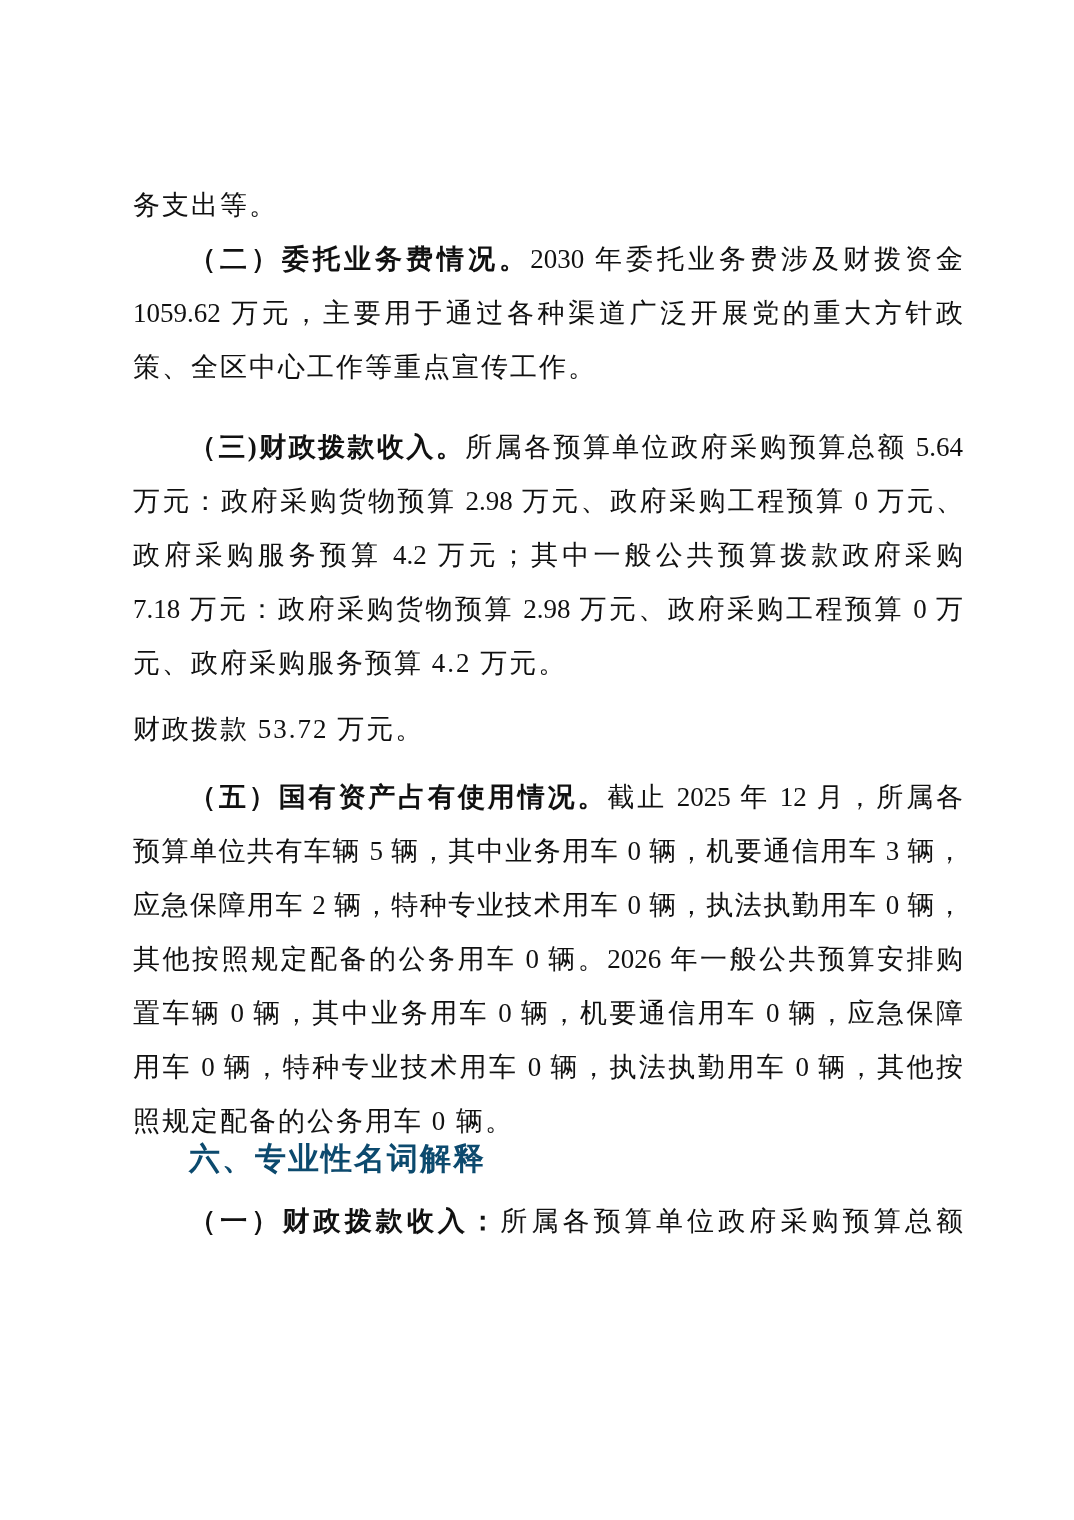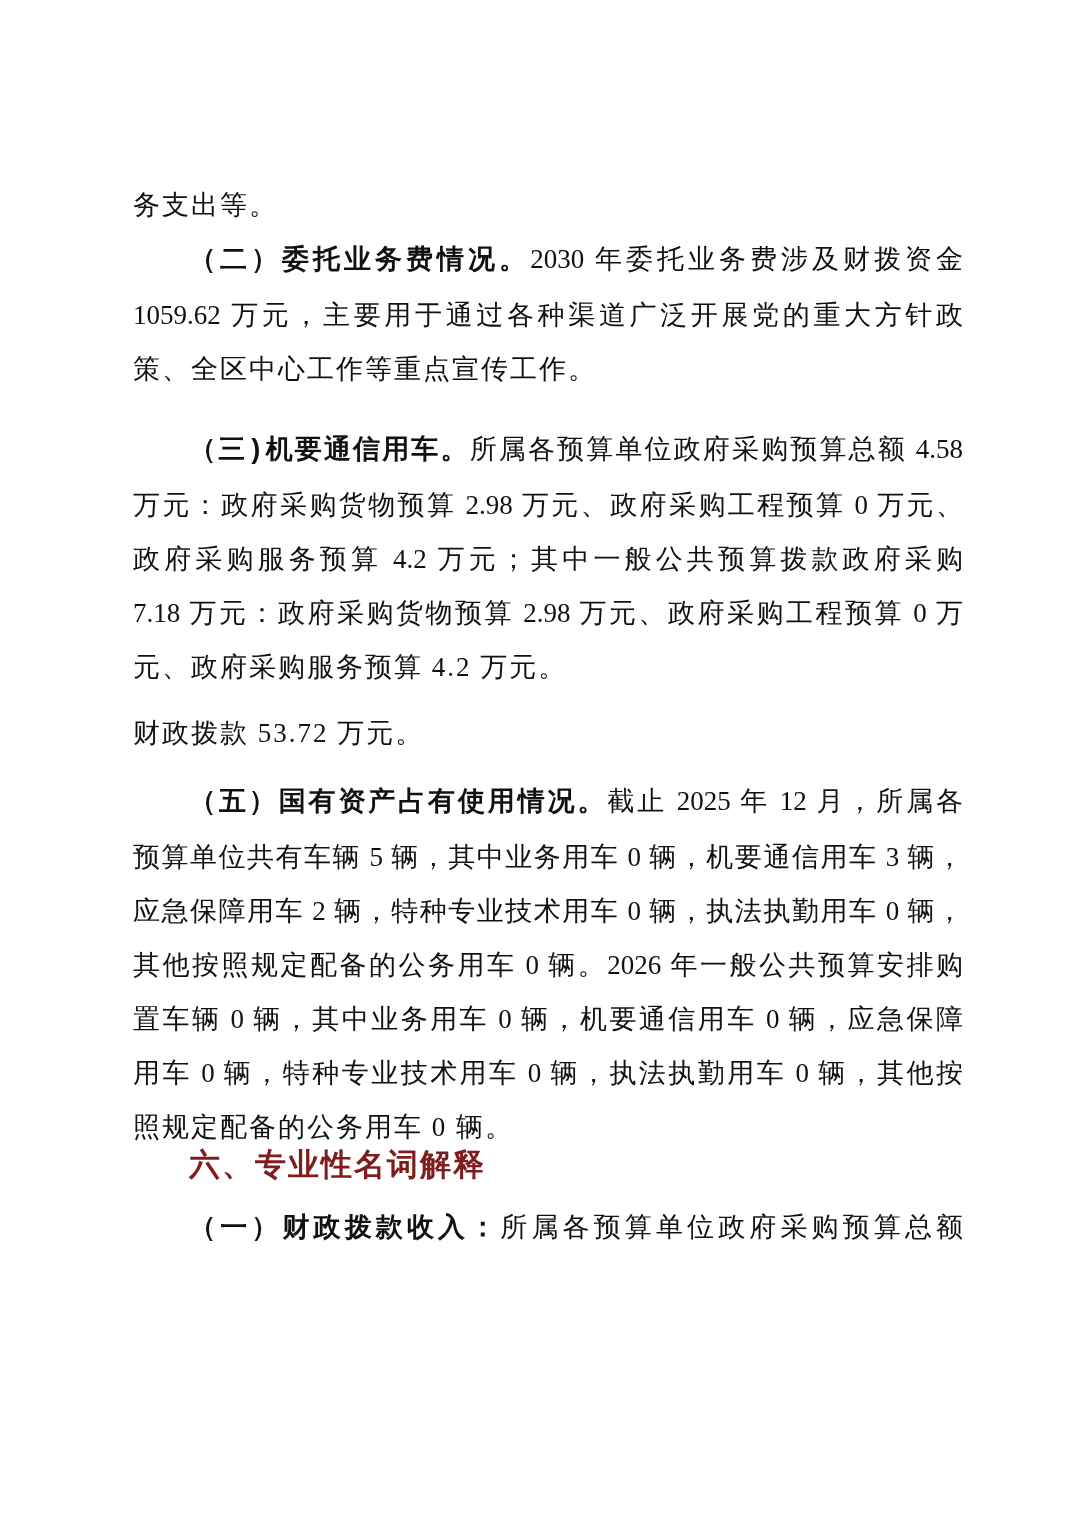--- a/index.html
+++ b/index.html
@@ -27,54 +27,54 @@
     text-align-last: justify;
     text-justify: inter-character;
     letter-spacing: 0;
   }
   .line.endline {
     text-align: left;
     text-align-last: left;
     letter-spacing: 2px;
   }
   .line.indent { padding-left: 56px; }
-  .bh { font-weight: bold; font-family: Liberation Mono, monospace; }
+  .bh { font-weight: bold; }
   .p3 { margin-top: 26px; }
   .p4 { margin-top: 12px; }
   .p5 { margin-top: 14px; }
   .p6 { margin-top: 10px; }
   .sec-heading {
     font-family: "Liberation Sans", "DejaVu Sans", sans-serif;
     font-weight: bold;
     font-size: 31px;
     line-height: 50px;
     margin-top: -14px;
     padding-left: 56px;
     letter-spacing: 2px;
-    color: #7f1d1d;
+    color: #0c4a6e;
     text-align: left;
   }
 </style>
 </head>
 <body>
 
 <div class="page">
 
   <div class="para">
     <div class="line endline">务支出等。</div>
   </div>
 
   <div class="para">
     <div class="line indent"><span class="bh">（二）委托业务费情况。</span><span>2030 年委托业务费涉及财拨资金</span></div>
     <div class="line">1059.62 万元，主要用于通过各种渠道广泛开展党的重大方针政</div>
     <div class="line endline">策、全区中心工作等重点宣传工作。</div>
   </div>
 
   <div class="para p3">
-    <div class="line indent"><span class="bh">（三)机要通信用车。</span><span>所属各预算单位政府采购预算总额 4.58</span></div>
+    <div class="line indent"><span class="bh">（三)财政拨款收入。</span><span>所属各预算单位政府采购预算总额 5.64</span></div>
     <div class="line">万元：政府采购货物预算 2.98 万元、政府采购工程预算 0 万元、</div>
     <div class="line">政府采购服务预算 4.2 万元；其中一般公共预算拨款政府采购</div>
     <div class="line">7.18 万元：政府采购货物预算 2.98 万元、政府采购工程预算 0 万</div>
     <div class="line endline">元、政府采购服务预算 4.2 万元。</div>
   </div>
 
   <div class="para p4">
     <div class="line endline">财政拨款 53.72 万元。</div>
   </div>
 

